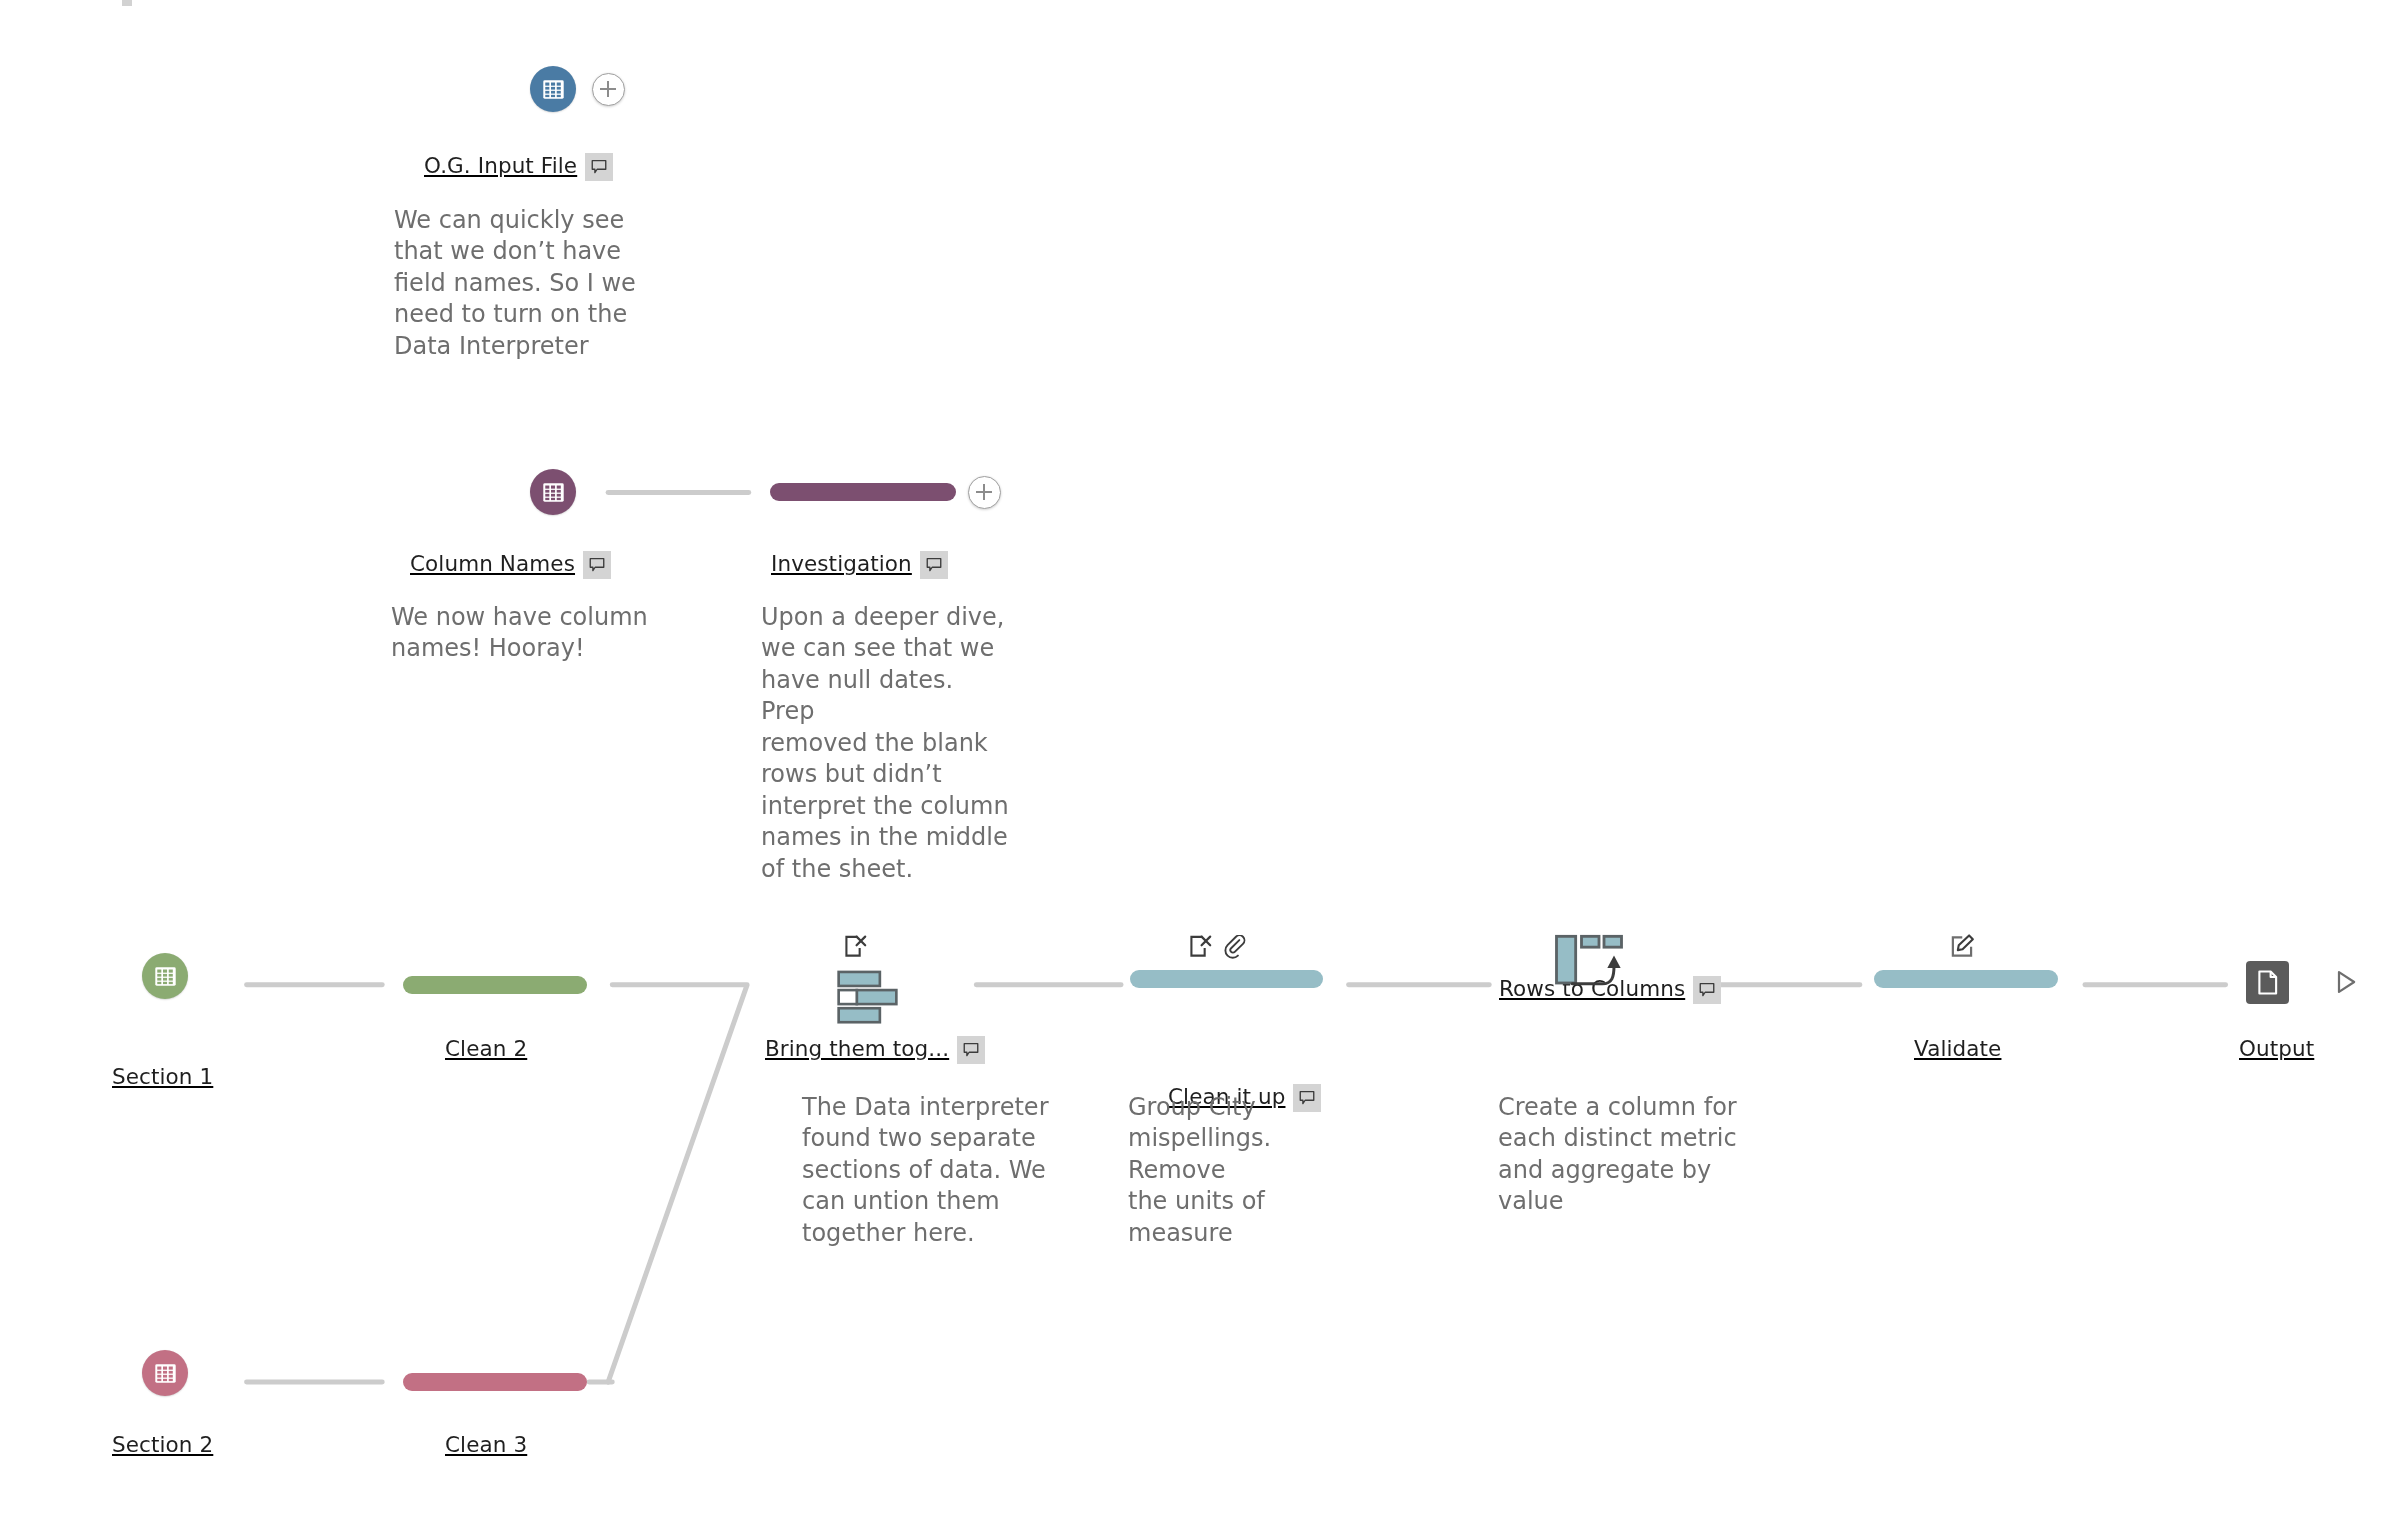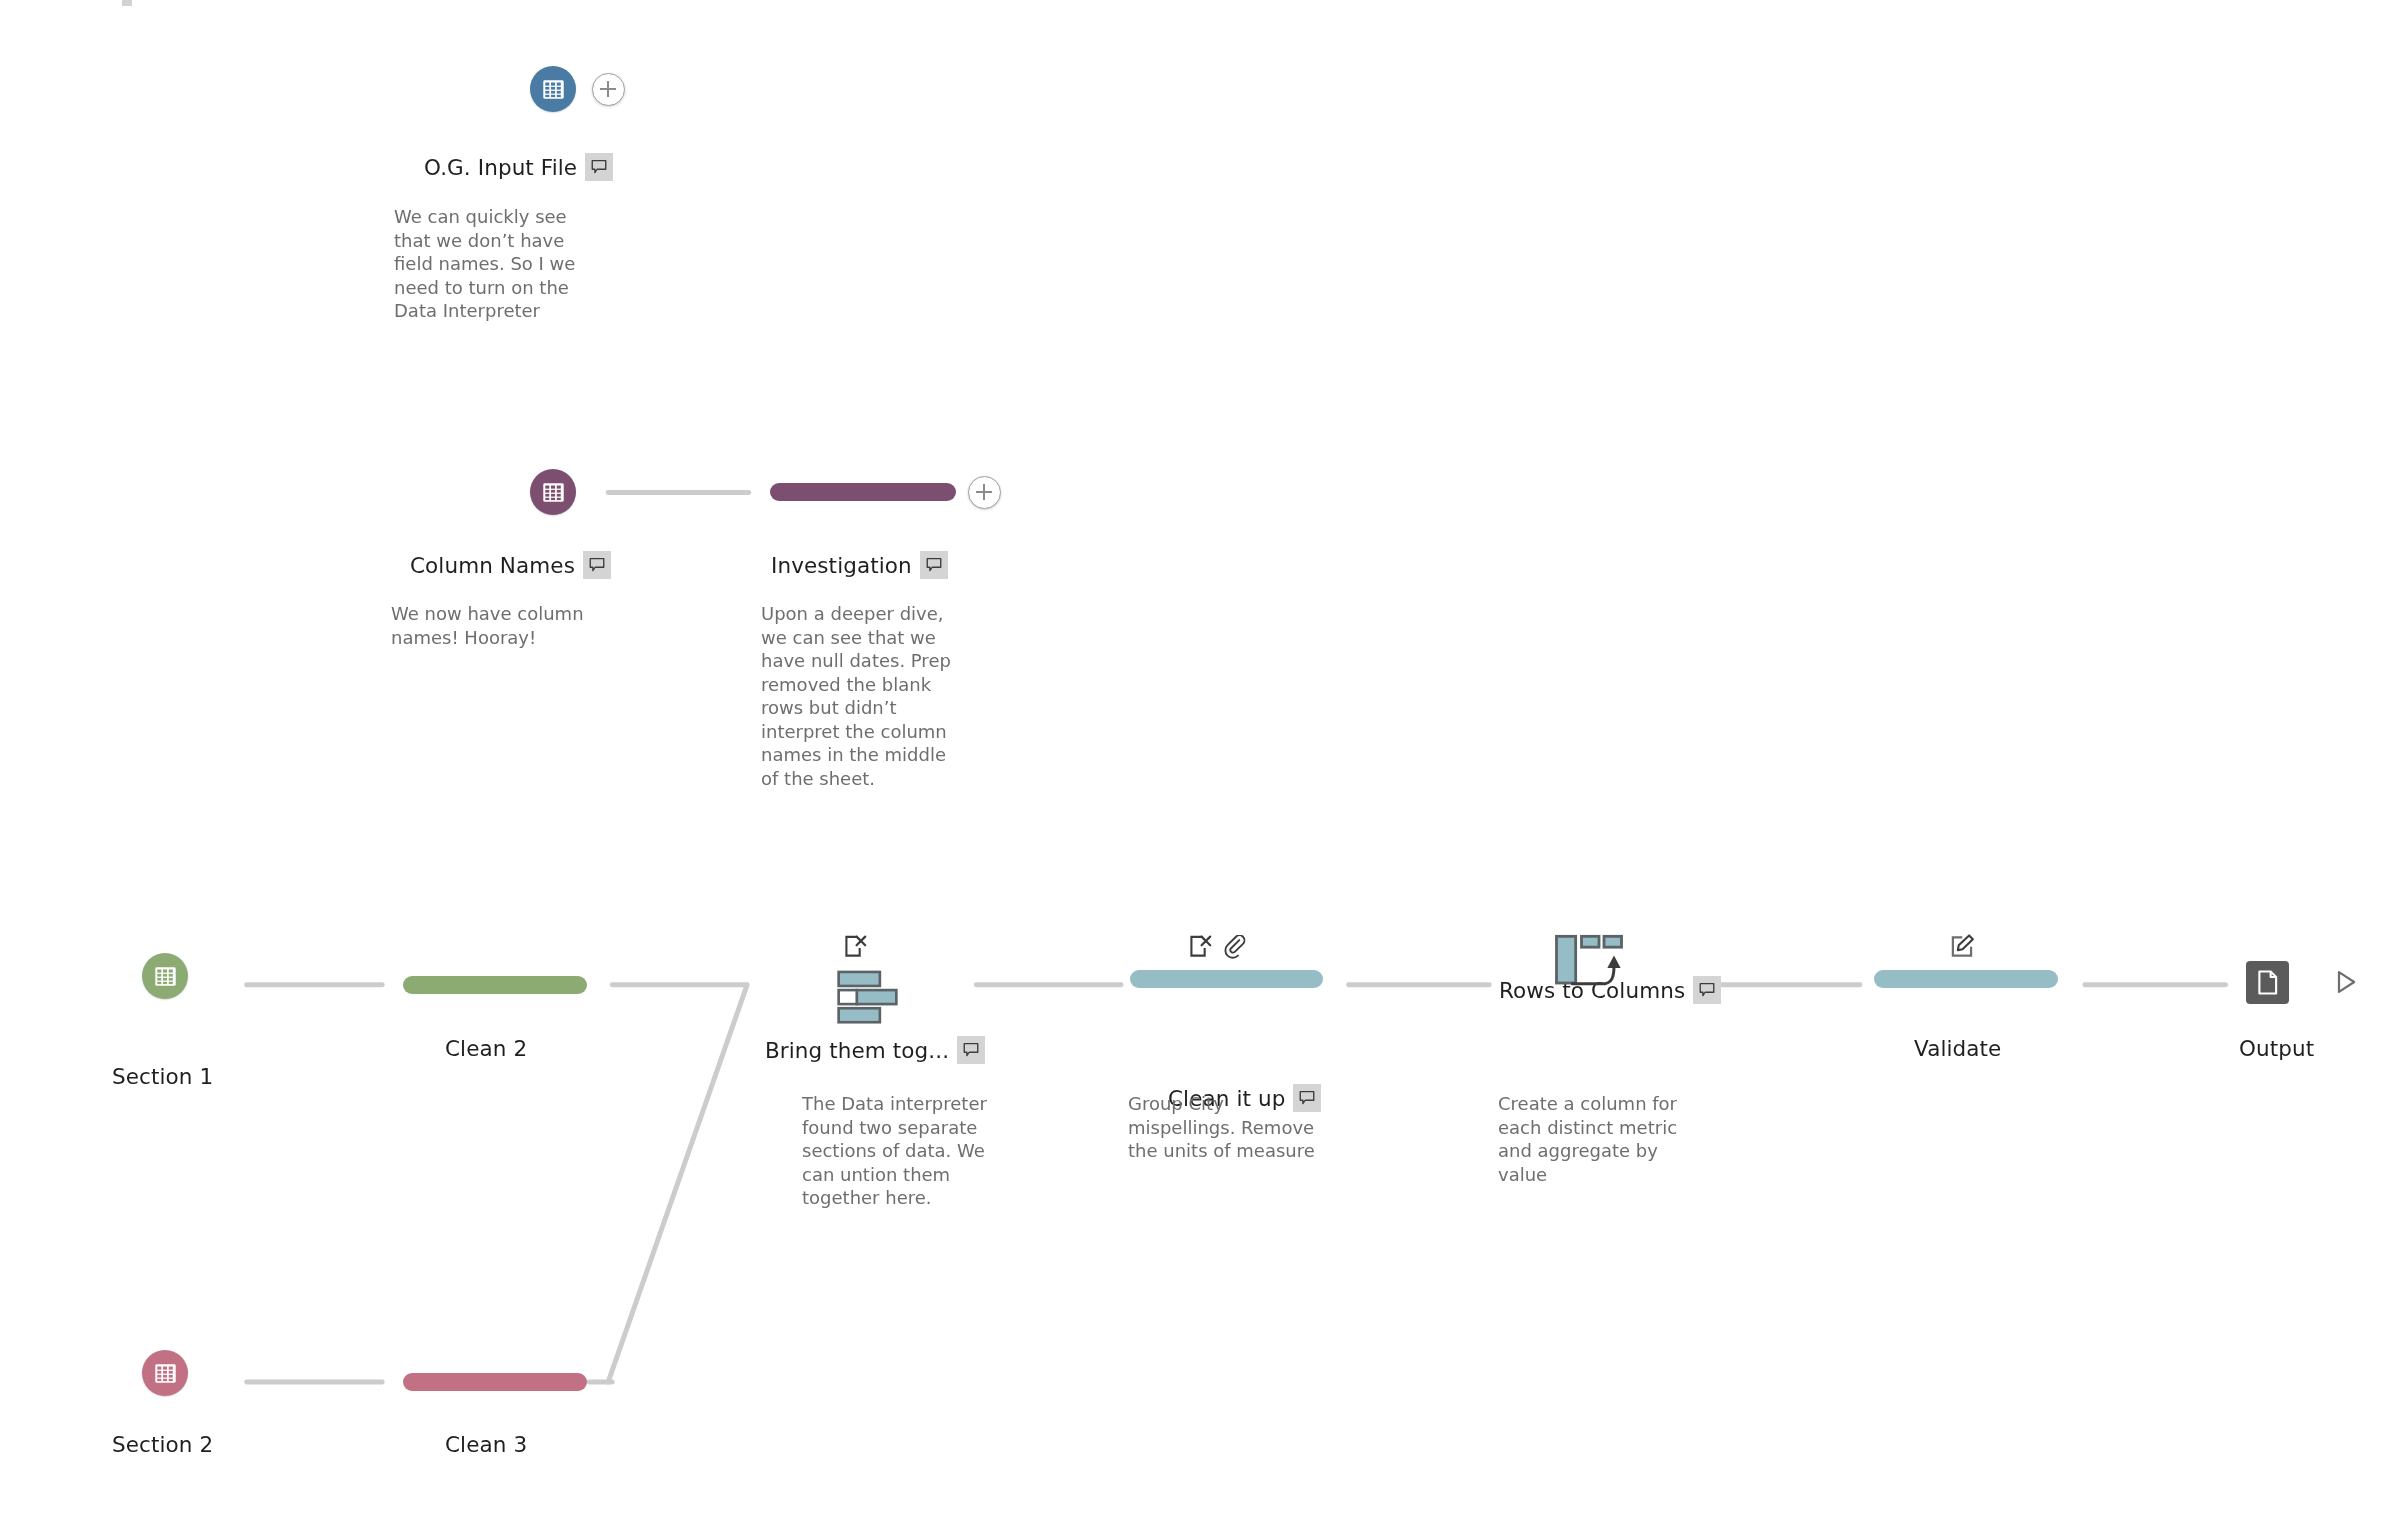--- a/index.html
+++ b/index.html
@@ -80,43 +80,44 @@
   }
   .plus-btn::after {
     top: 6.6px; left: 14px;
     height: 16.6px; width: 2.2px;
   }
 
   
   .node-label-row {
     position: absolute;
     display: flex;
-    align-items: center;
+    align-items: flex-start;
     gap: 8px;
     white-space: nowrap;
+    text-decoration: underline;
   }
   .node-label {
     font-size: 21.5px;
     color: #1f1f1f;
     letter-spacing: 0.1px;
   }
   .comment-chip {
     width: 28px;
     height: 28px;
     background: #d4d4d4;
     display: flex;
     align-items: center;
     justify-content: center;
     flex: 0 0 auto;
   }
 
   
   .annotation {
     position: absolute;
-    font-size: 18px;
+    font-size: 24px;
     line-height: 1.31;
     color: #6e6e6e;
     white-space: pre-line;
   }
 
   
   .deco-icons {
     position: absolute;
     display: flex;
     align-items: flex-end;

